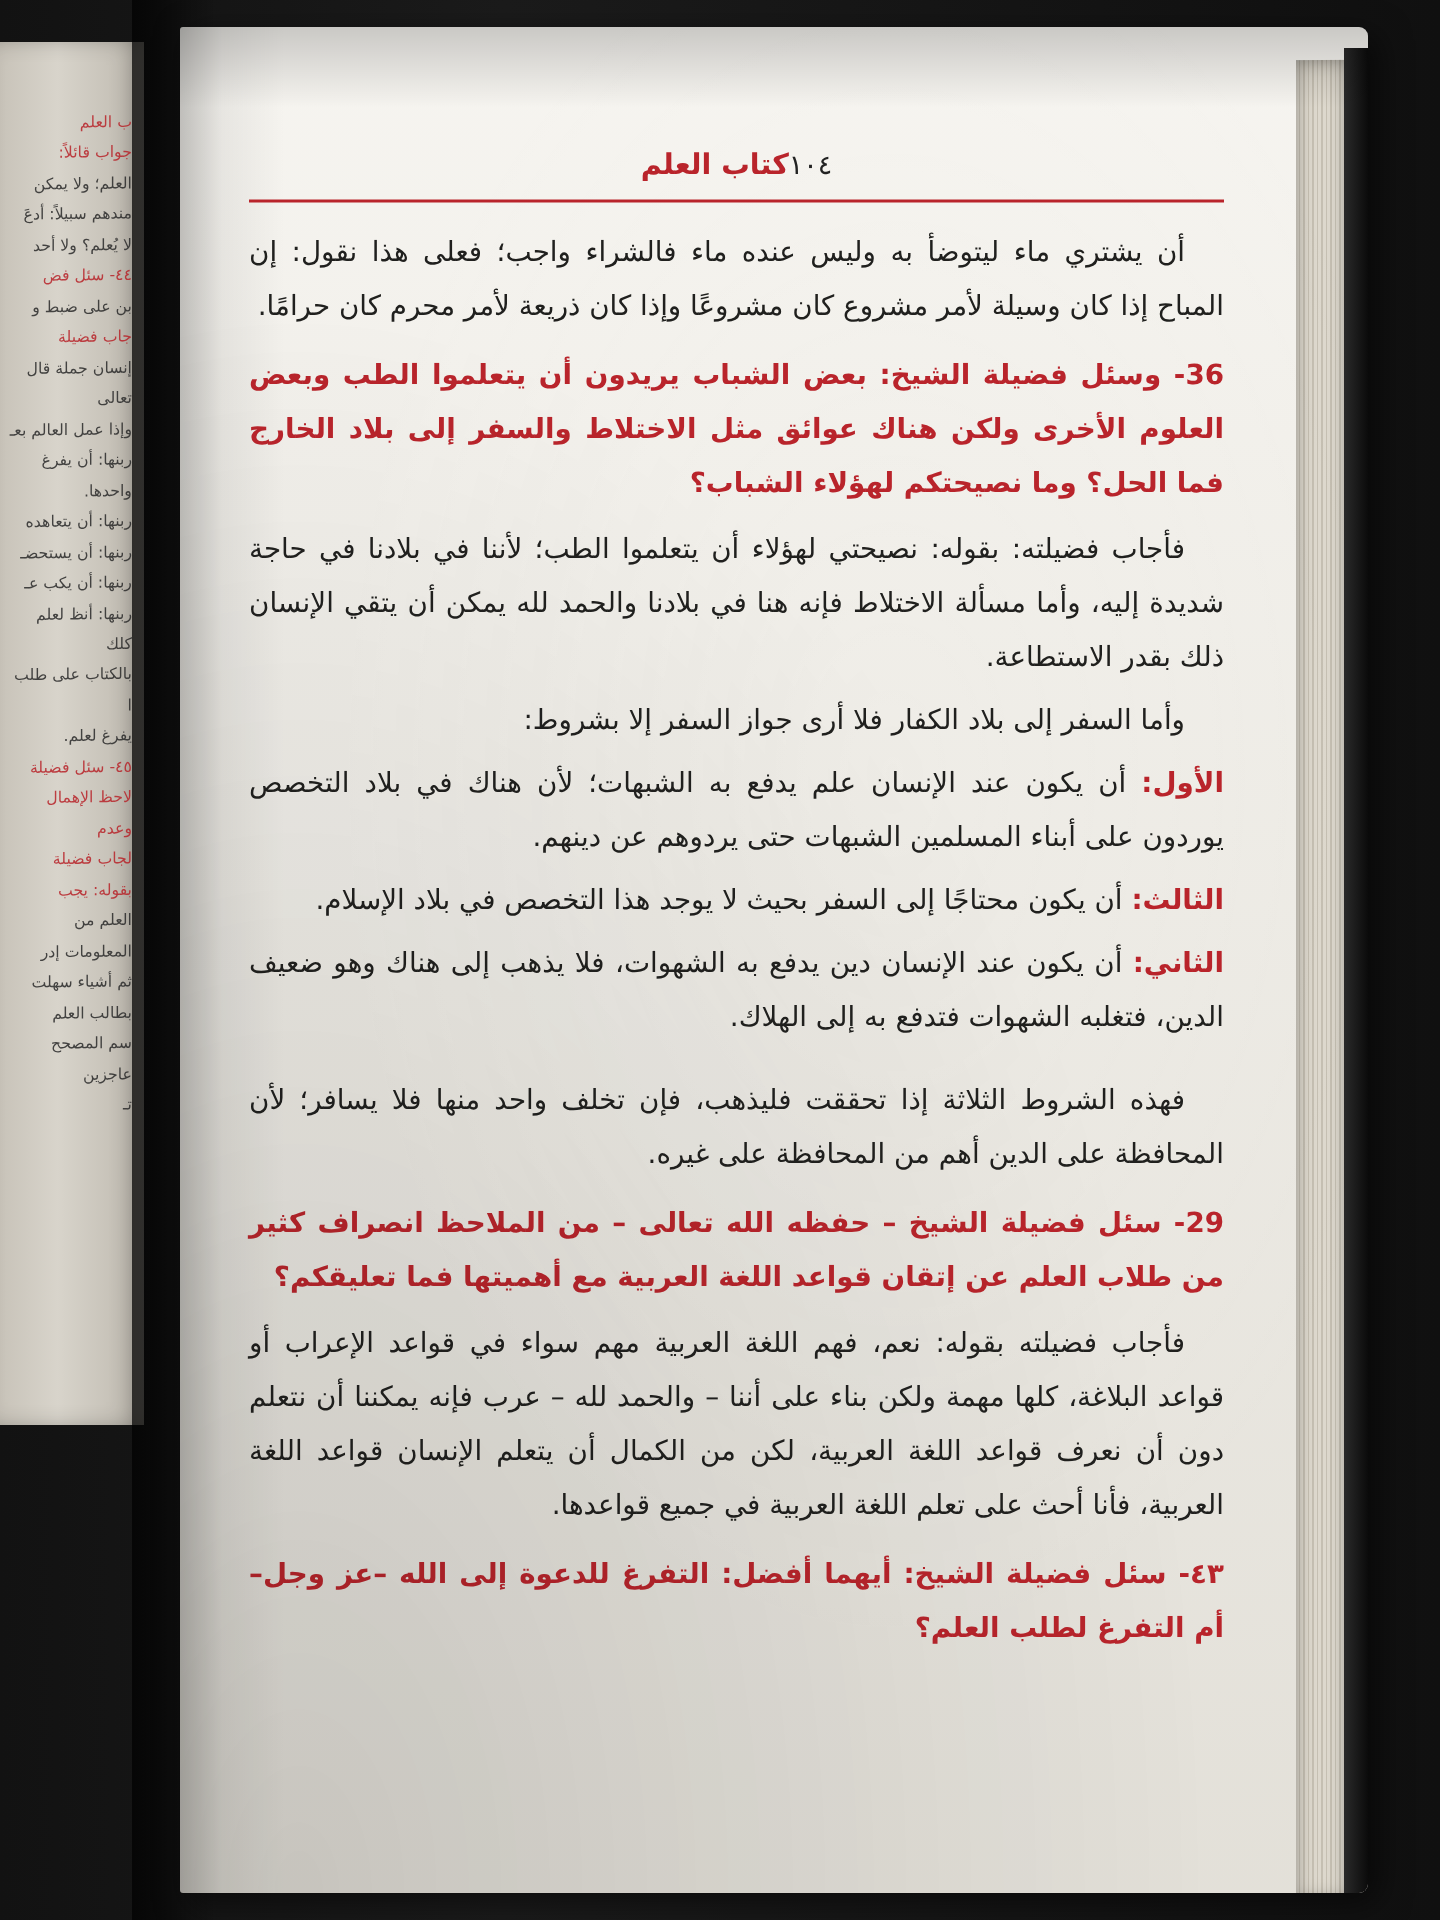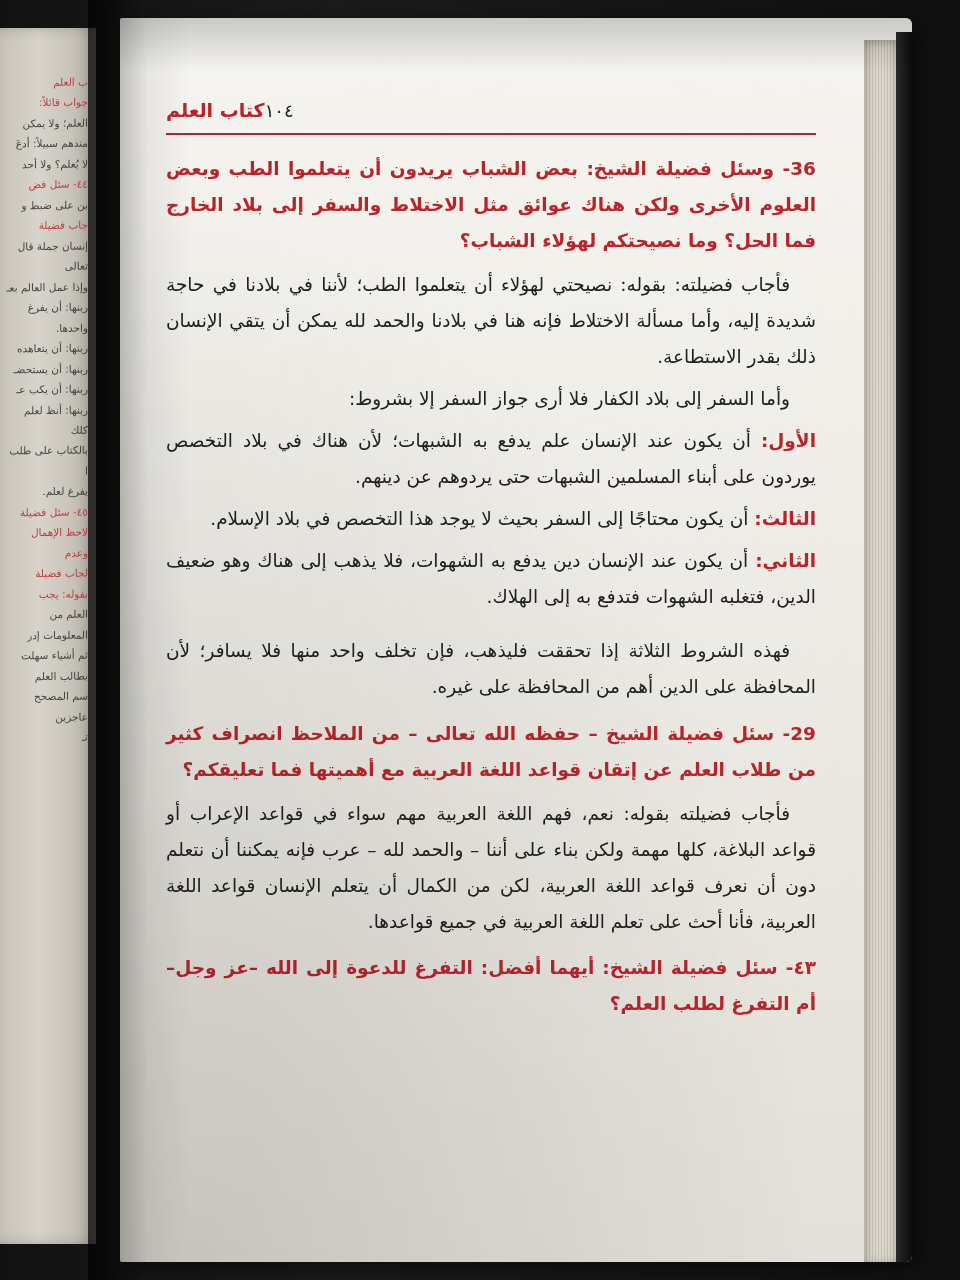--- a/index.html
+++ b/index.html
@@ -23,21 +23,21 @@
     background:
       linear-gradient(90deg, #121212 0%, #1b1b1b 35%, #101010 100%);
   }
 
   
   .left-page {
     position: absolute;
     left: 0;
     top: 28px;
     width: 96px;
-    height: 1216px;
+    height: 922px;
     background: linear-gradient(90deg, #c8c3b9 0%, #d8d4cb 40%, #bdb8ae 100%);
     box-shadow: inset -10px 0 18px -6px rgba(0,0,0,0.45);
     overflow: hidden;
   }
   .left-page .ltext {
     position: absolute;
     inset: 0;
     padding: 44px 8px 30px 6px;
     box-sizing: border-box;
     direction: rtl;
@@ -113,21 +113,21 @@
     text-align: justify;
     color: #20201e;
     font-size: 18.5px;
     line-height: 1.95;
   }
 
   .header-row {
     display: flex;
     flex-direction: row-reverse;
     align-items: baseline;
-    justify-content: flex-start;
+    justify-content: center;
     direction: rtl;
     margin-bottom: 2px;
   }
   .book-title {
     color: #b9242b;
     font-size: 19px;
     font-weight: bold;
   }
   .page-number {
     color: #222;
@@ -224,20 +224,21 @@
     <div class="toppage-shadow"></div>
 
     <div class="content">
 
       <div class="header-row">
         <span class="book-title">كتاب العلم</span>
         <span class="page-number">١٠٤</span>
       </div>
       <div class="rule"></div>
 
+      <p>أن يشتري ماء ليتوضأ به وليس عنده ماء فالشراء واجب؛ فعلى هذا نقول: إن المباح إذا كان وسيلة لأمر مشروع كان مشروعًا وإذا كان ذريعة لأمر محرم كان حرامًا.</p>
 
       <p class="q">36- وسئل فضيلة الشيخ: بعض الشباب يريدون أن يتعلموا الطب وبعض العلوم الأخرى ولكن هناك عوائق مثل الاختلاط والسفر إلى بلاد الخارج فما الحل؟ وما نصيحتكم لهؤلاء الشباب؟</p>
 
       <p>فأجاب فضيلته: بقوله: نصيحتي لهؤلاء أن يتعلموا الطب؛ لأننا في بلادنا في حاجة شديدة إليه، وأما مسألة الاختلاط فإنه هنا في بلادنا والحمد لله يمكن أن يتقي الإنسان ذلك بقدر الاستطاعة.</p>
 
       <p>وأما السفر إلى بلاد الكفار فلا أرى جواز السفر إلا بشروط:</p>
 
       <p class="noindent">
         <span class="lbl">الأول:</span>
         <span>أن يكون عند الإنسان علم يدفع به الشبهات؛ لأن هناك في بلاد التخصص يوردون على أبناء المسلمين الشبهات حتى يردوهم عن دينهم.</span>

